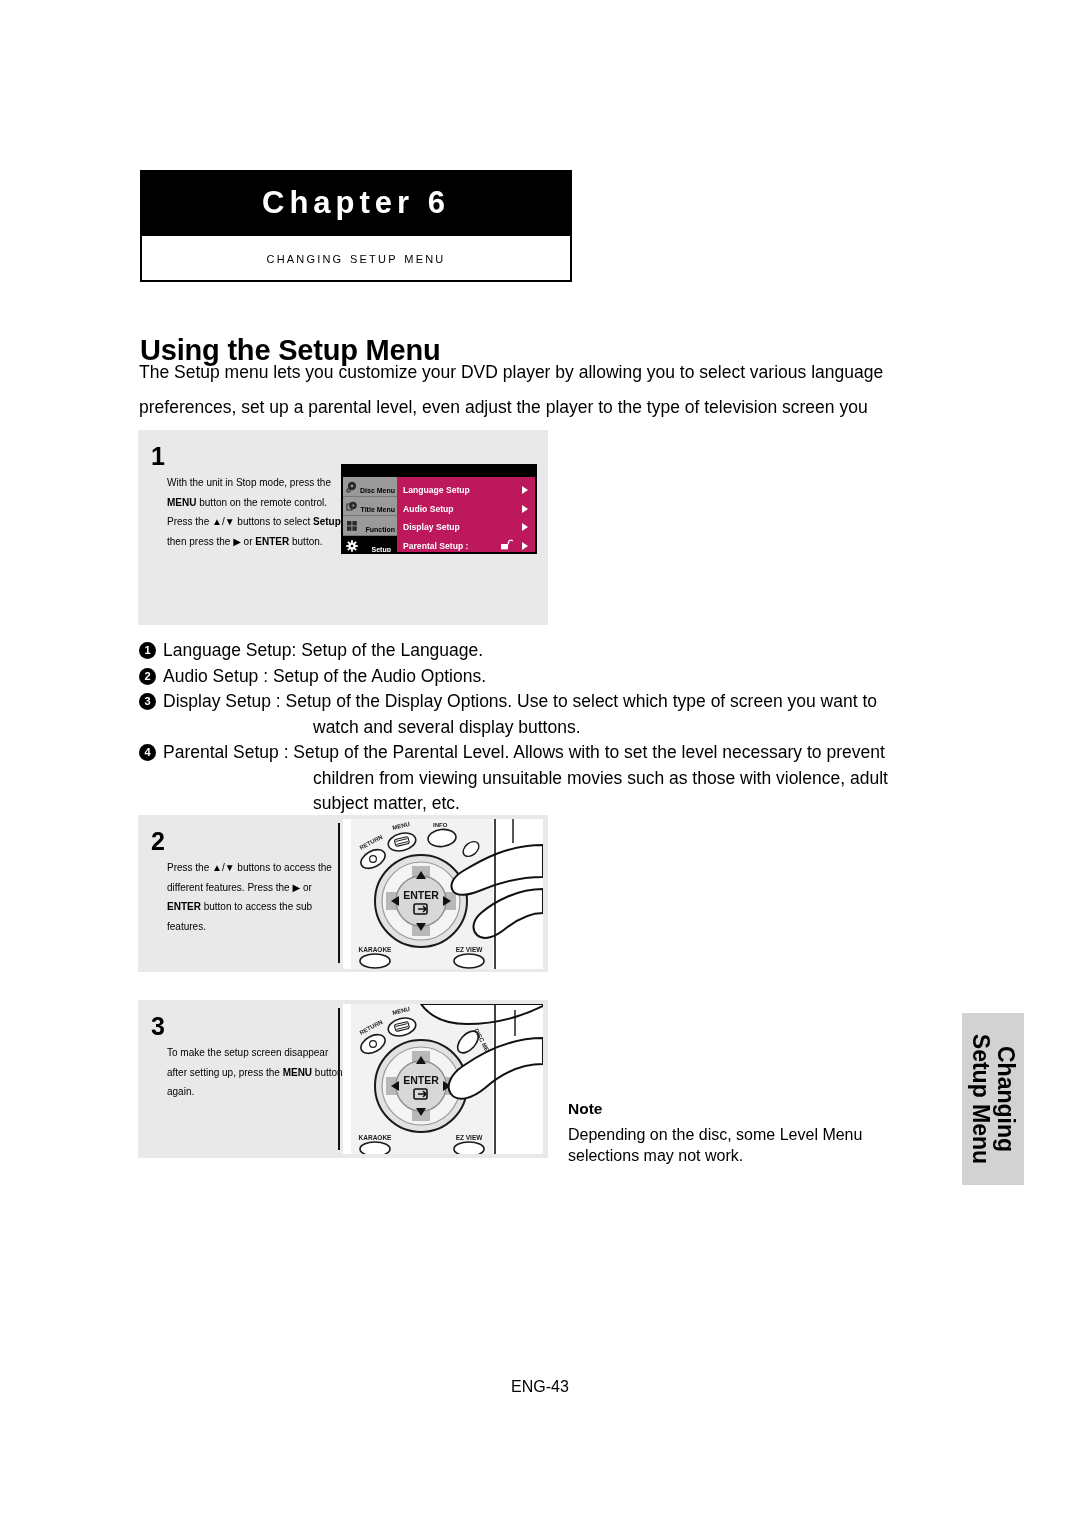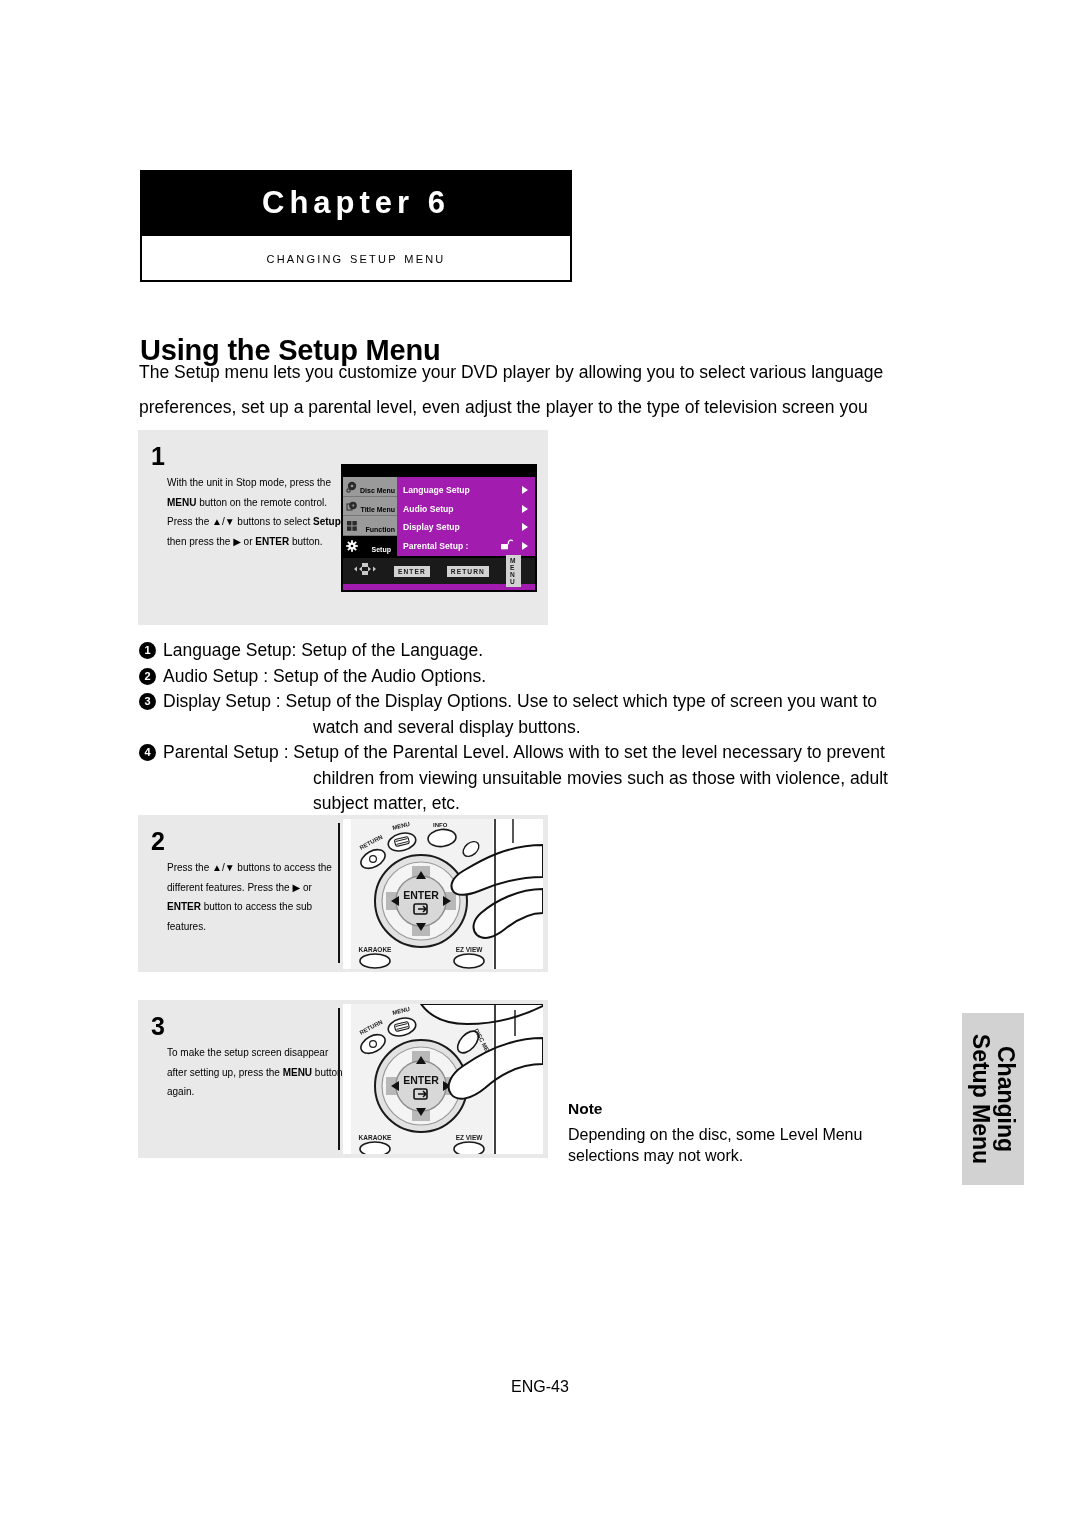--- a/index.html
+++ b/index.html
@@ -100,22 +100,22 @@
   .step-inner { position: relative; width: 100%; height: 100%; }
   .step-copy { position: absolute; left: 13px; top: 14px; }
   .step-copy .step-num { margin-bottom: 4px; }
 
   
   .osd {
     position: absolute;
     left: 203px;
     top: 34px;
     width: 196px;
-    height: 128px;
-    background: #a21caf;
+    height: 90px;
+    background: #be185d;
     border: 2px solid #000000;
     box-sizing: border-box;
     overflow: hidden;
   }
   .osd-topbar { height: 11px; background: #000000; }
   .osd-body { display: flex; height: 79px; }
   .osd-side { width: 54px; background: #9a9a9a; }
   .osd-side-item {
     height: 19.7px;
     position: relative;

